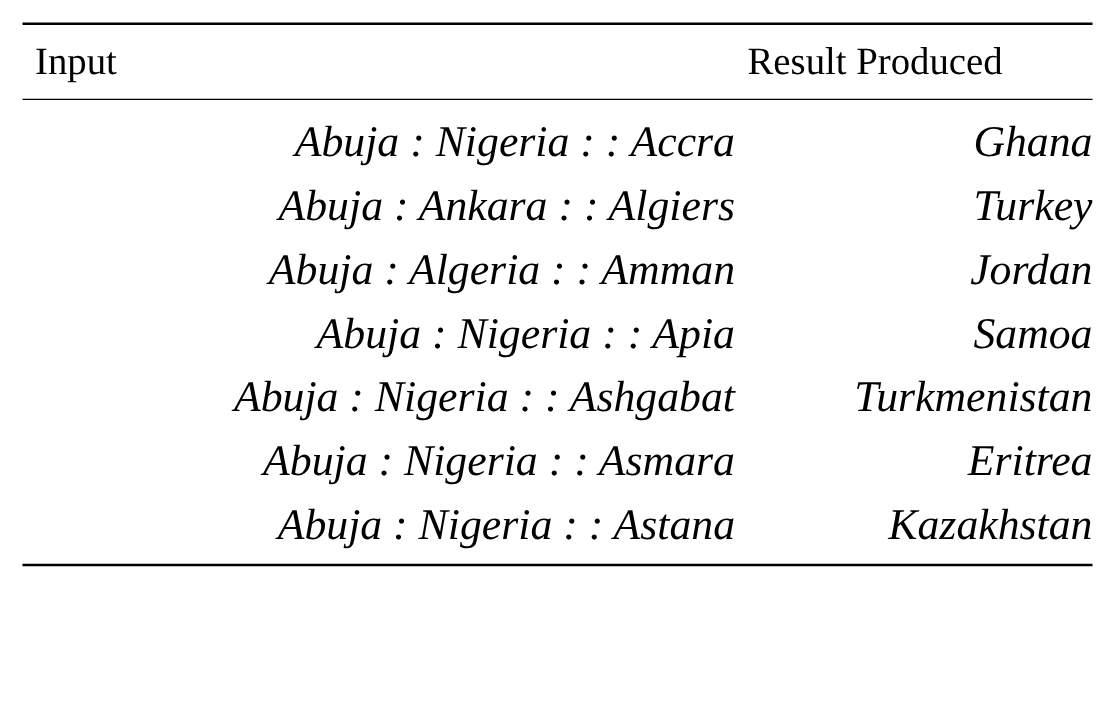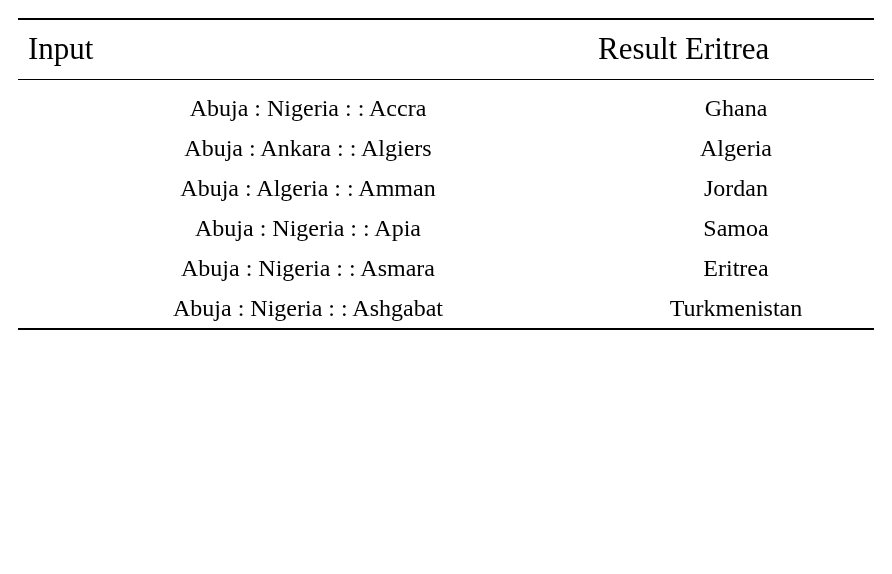--- a/index.html
+++ b/index.html
@@ -56,75 +56,80 @@
 
   th.head-cell {
     text-align: left;
     font-weight: normal;
     font-size: 31px;
     line-height: 1.0;
     padding: 13px 0 15px 10px;
     white-space: nowrap;
   }
   td.body-cell {
-    text-align: center;
-    font-size: 24px;
+    text-align: right;
+    font-size: 35px;
     line-height: 1.0;
     padding: 8px 0 8px 10px;
     white-space: nowrap;
+    font-style: italic;
   }
   tr.first-body td.body-cell { padding-top: 16px; }
   tr.last-body td.body-cell { padding-bottom: 14px; }
 </style>
 </head>
 <body>
 
 <div class="table-wrap">
   <table class="result-table">
     <colgroup>
       <col class="col-input">
       <col class="col-result">
     </colgroup>
     <tbody>
       <tr class="rule-top">
         <td></td>
         <td></td>
       </tr>
       <tr>
         <th class="head-cell">Input</th>
-        <th class="head-cell">Result Eritrea</th>
+        <th class="head-cell">Result Produced</th>
       </tr>
       <tr class="rule-mid">
         <td></td>
         <td></td>
       </tr>
 
       <tr class="first-body">
         <td class="body-cell">Abuja : Nigeria : : Accra</td>
         <td class="body-cell">Ghana</td>
       </tr>
       <tr>
         <td class="body-cell">Abuja : Ankara : : Algiers</td>
-        <td class="body-cell">Algeria</td>
+        <td class="body-cell">Turkey</td>
       </tr>
       <tr>
         <td class="body-cell">Abuja : Algeria : : Amman</td>
         <td class="body-cell">Jordan</td>
       </tr>
       <tr>
         <td class="body-cell">Abuja : Nigeria : : Apia</td>
         <td class="body-cell">Samoa</td>
       </tr>
       <tr>
+        <td class="body-cell">Abuja : Nigeria : : Ashgabat</td>
+        <td class="body-cell">Turkmenistan</td>
+      </tr>
+      <tr>
         <td class="body-cell">Abuja : Nigeria : : Asmara</td>
         <td class="body-cell">Eritrea</td>
       </tr>
-      <tr>
-        <td class="body-cell">Abuja : Nigeria : : Ashgabat</td>
-        <td class="body-cell">Turkmenistan</td>
+      <tr class="last-body">
+        <td class="body-cell">Abuja : Nigeria : : Astana</td>
+        <td class="body-cell">Kazakhstan</td>
       </tr>
 
       <tr class="rule-bottom">
         <td></td>
         <td></td>
       </tr>
     </tbody>
   </table>
 </div>
 

